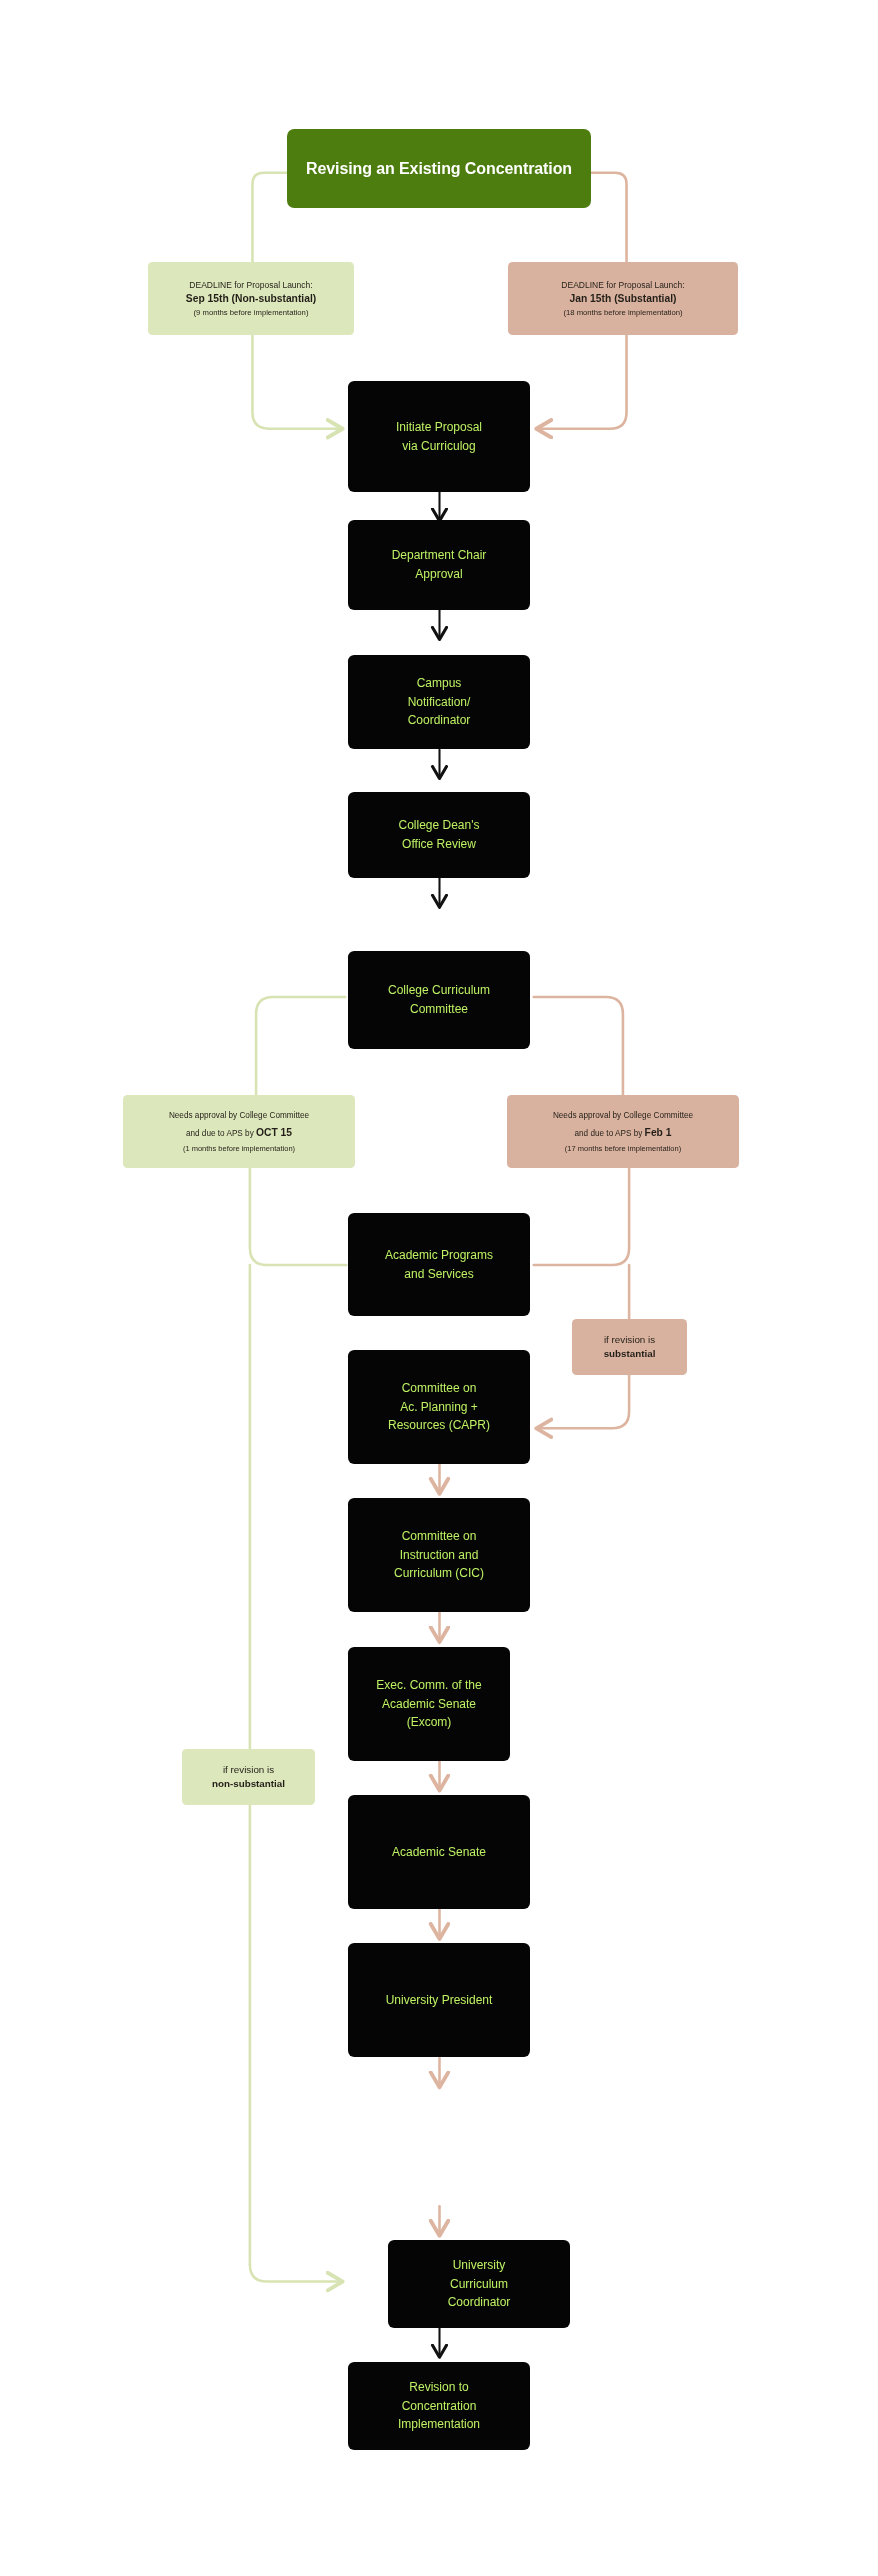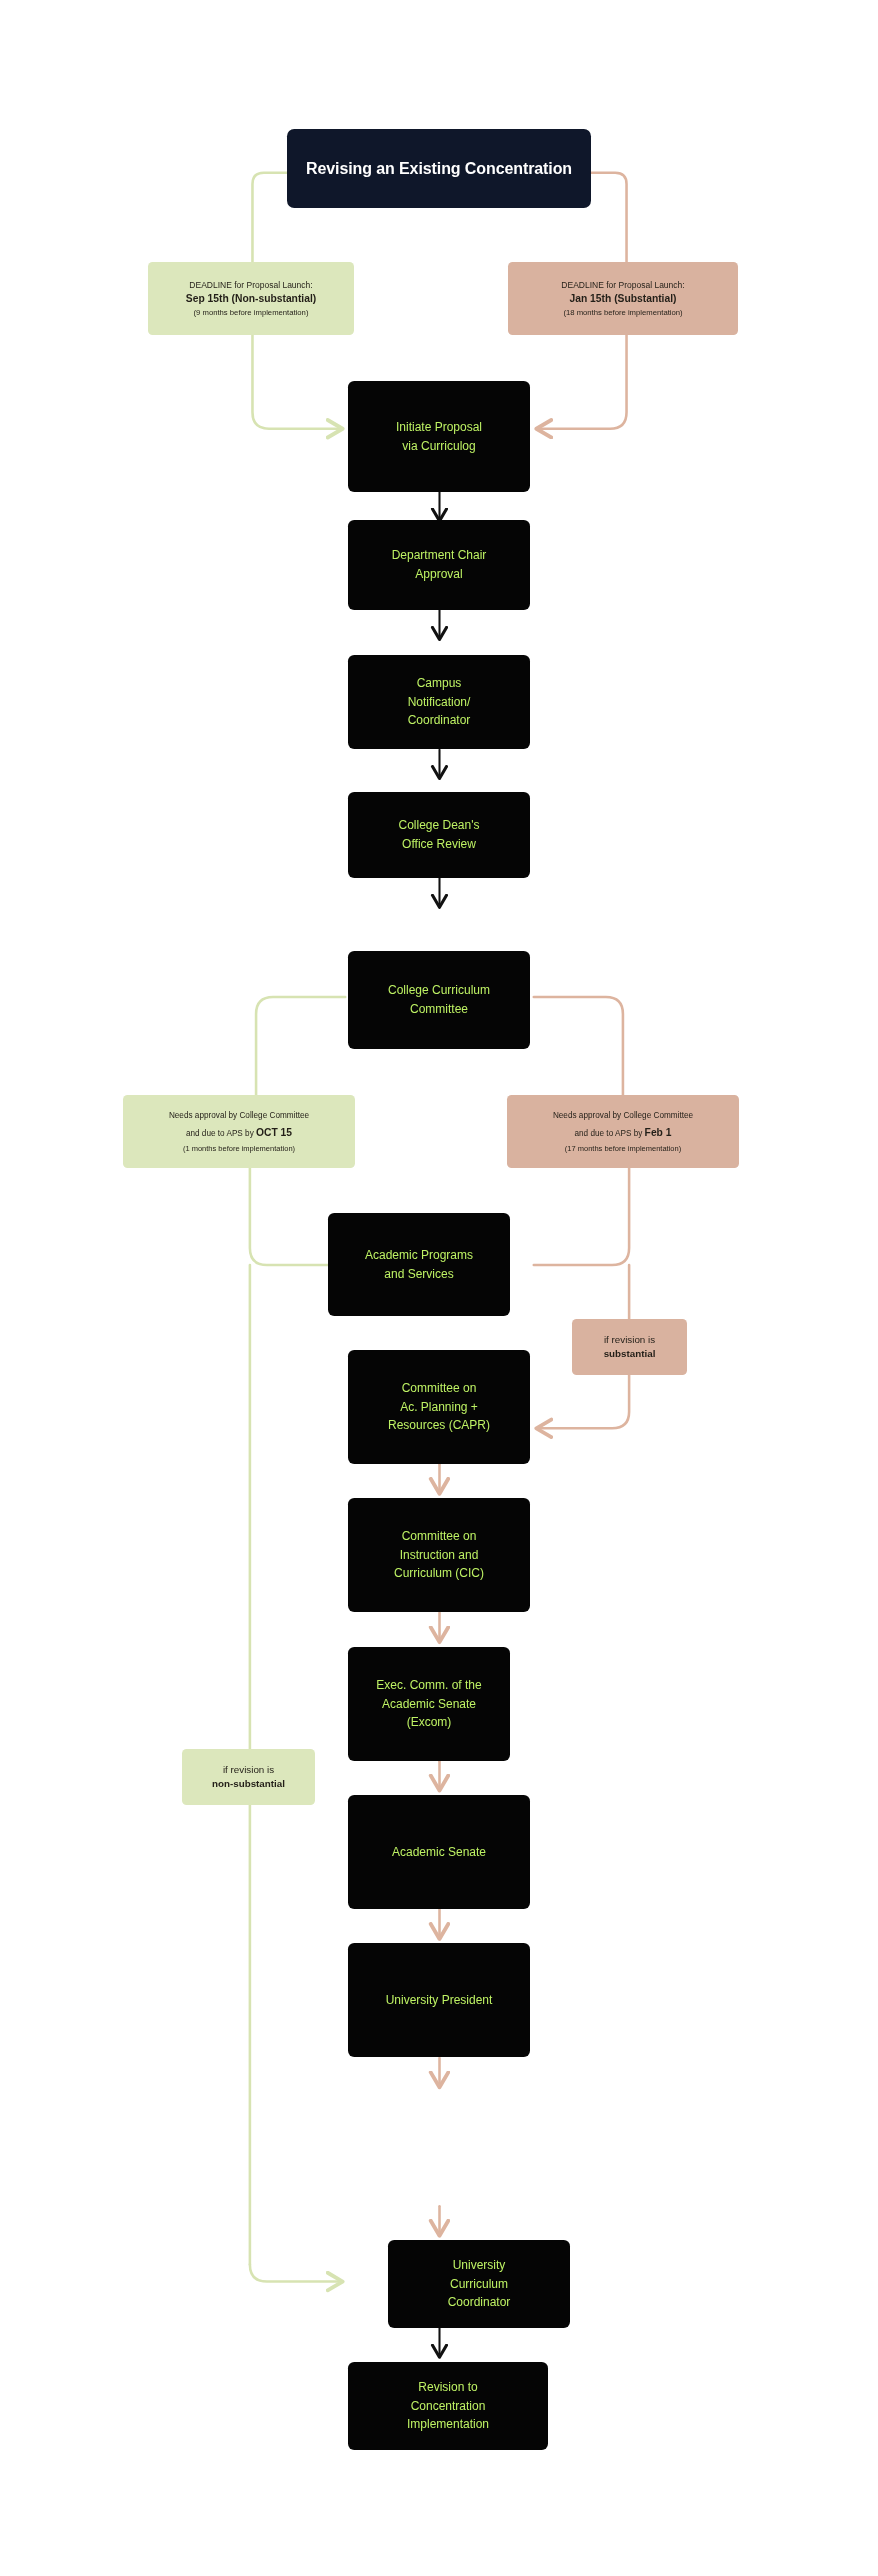--- a/index.html
+++ b/index.html
@@ -29,21 +29,21 @@
   .node {
     position: absolute;
     box-sizing: border-box;
     display: flex;
     align-items: center;
     justify-content: center;
     text-align: center;
   }
   
   .title-node {
-    background: #0f172a;
+    background: #4d7c0f;
     border-radius: 7.2px;
     color: #ffffff;
     font-weight: bold;
     font-size: 16px;
     letter-spacing: -0.1px;
     line-height: 1.25;
   }
   
   .step-node {
     background: #050505;
@@ -244,21 +244,21 @@
   </div>
 
   <div class="node note-node note-tan note-approval" style="left:507px; top:1095px; width:232px; height:73px;">
     <div class="l1">Needs approval by College Committee</div>
     <div class="l2">
       <span>and due to APS by </span><b>Feb 1</b>
     </div>
     <div class="l3">(17 months before implementation)</div>
   </div>
 
-  <div class="node step-node" style="left:328px; top:1213px; width:182px; height:103px;">
+  <div class="node step-node" style="left:348px; top:1213px; width:182px; height:103px;">
     <div class="lines">
       <div>Academic Programs</div>
       <div>and Services</div>
     </div>
   </div>
 
   <div class="node note-node note-tan note-cond" style="left:572px; top:1319px; width:115px; height:56px;">
     <div class="l1">if revision is</div>
     <div class="l2">substantial</div>
   </div>
@@ -306,21 +306,21 @@
 
 
   <div class="node step-node" style="left:348px; top:2240px; width:182px; height:88px;margin-left:40px;">
     <div class="lines">
       <div>University</div>
       <div>Curriculum</div>
       <div>Coordinator</div>
     </div>
   </div>
 
-  <div class="node step-node" style="left:348px; top:2362px; width:200px; height:88px;">
+  <div class="node step-node" style="left:348px; top:2362px; width:182px; height:88px;">
     <div class="lines">
       <div>Revision to</div>
       <div>Concentration</div>
       <div>Implementation</div>
     </div>
   </div>
 
 </div>
 
 

